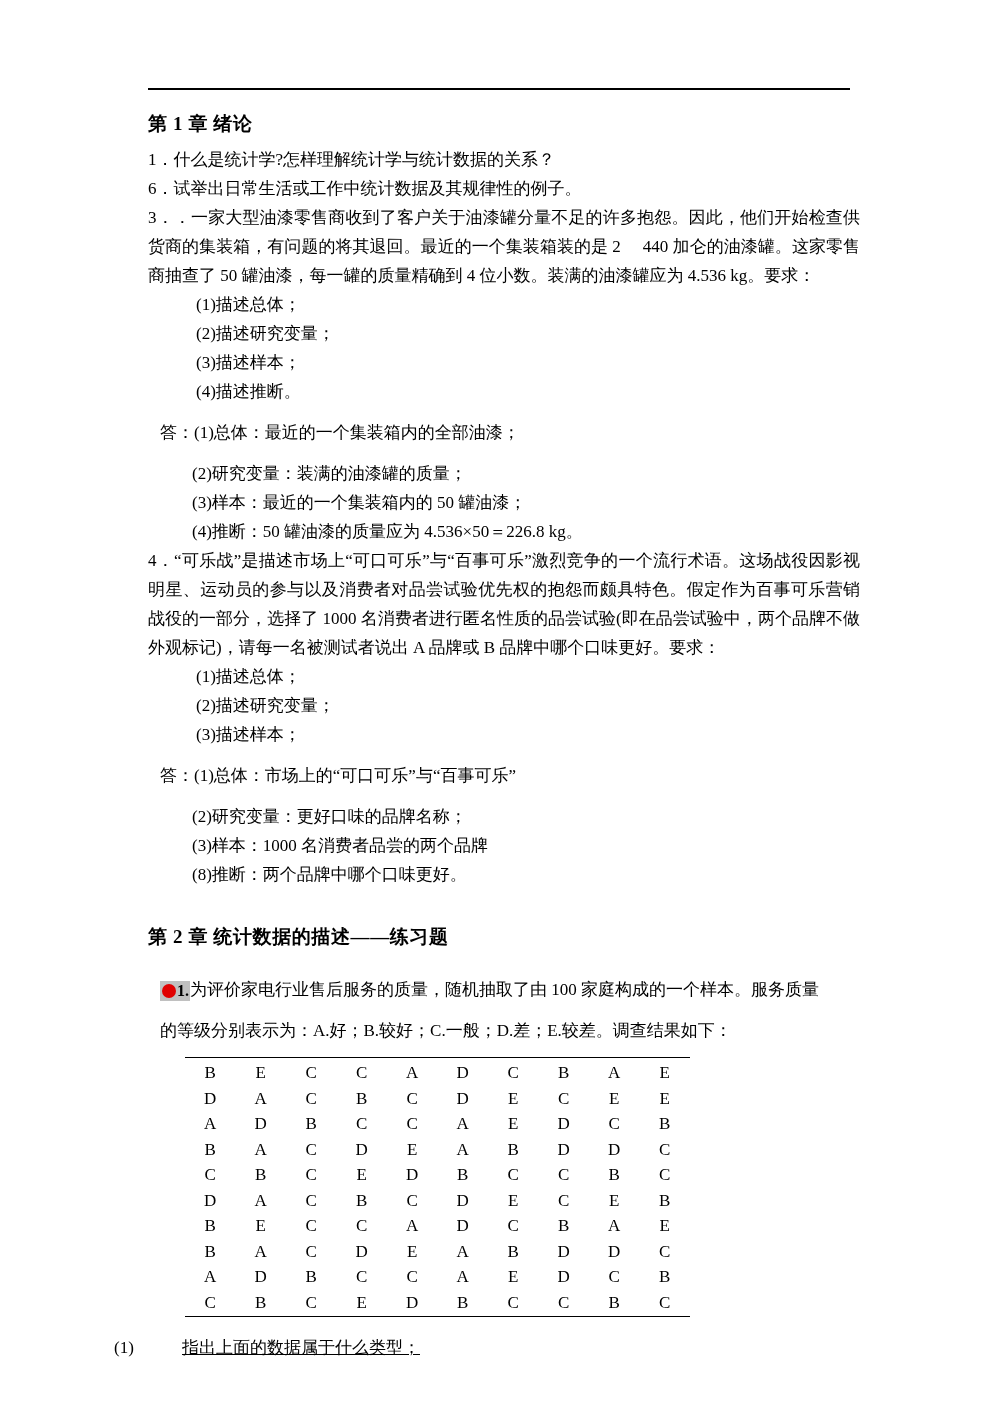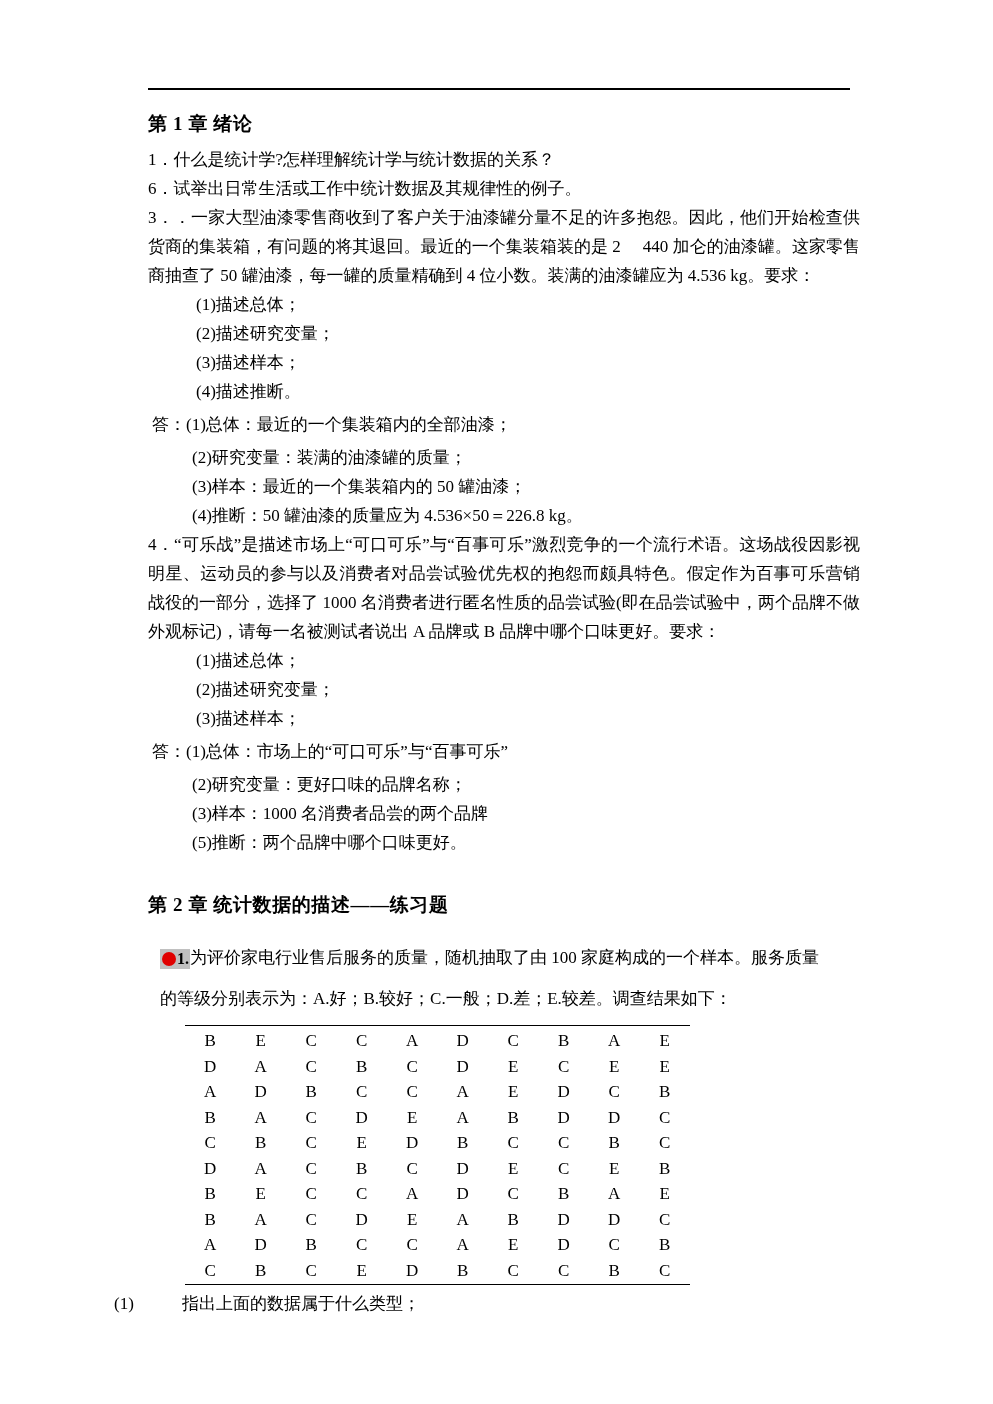--- a/index.html
+++ b/index.html
@@ -58,21 +58,21 @@
   }
   p.sub {
     font-size: 17px;
     line-height: 29px;
     margin: 0;
     padding-left: 48px;
   }
   p.ans-first {
     font-size: 17px;
     line-height: 29px;
-    margin: 4px;
+    margin: 12px;
   }
   p.ans {
     font-size: 17px;
     line-height: 29px;
     margin: 0;
     padding-left: 44px;
   }
   .gapwide { display: inline-block; width: 22px; }
 
   
@@ -126,21 +126,21 @@
   .data-table tr:first-child td { padding-top: 2px; }
   .data-table tr:last-child td { padding-bottom: 1px; }
 
   p.foot-item {
     font-size: 17px;
     line-height: 29px;
     margin: 0;
     padding-left: 34px;
     text-indent: -34px;
   }
-  .foot-list { margin-top: 4px; }
+  .foot-list { margin-top: 16px; text-decoration: underline; }
   .inline-num { display:inline-block; width: 34px; }
 </style>
 </head>
 <body>
 
 <div class="page">
 
   <div class="header-rule"></div>
 
   <div class="content">
@@ -164,21 +164,21 @@
 
     <p class="q">4．“可乐战”是描述市场上“可口可乐”与“百事可乐”激烈竞争的一个流行术语。这场战役因影视明星、运动员的参与以及消费者对品尝试验优先权的抱怨而颇具特色。假定作为百事可乐营销战役的一部分，选择了 1000 名消费者进行匿名性质的品尝试验(即在品尝试验中，两个品牌不做外观标记)，请每一名被测试者说出 A 品牌或 B 品牌中哪个口味更好。要求：</p>
 
     <p class="sub">(1)描述总体；</p>
     <p class="sub">(2)描述研究变量；</p>
     <p class="sub">(3)描述样本；</p>
 
     <p class="ans-first"><span>答：</span><span>(1)总体：市场上的“可口可乐”与“百事可乐”</span></p>
     <p class="ans">(2)研究变量：更好口味的品牌名称；</p>
     <p class="ans">(3)样本：1000 名消费者品尝的两个品牌</p>
-    <p class="ans">(5)推断：两个品牌中哪个口味更好。</p>
+    <p class="ans">(8)推断：两个品牌中哪个口味更好。</p>
 
     <h1 class="chapter-2">第 2 章  统计数据的描述——练习题</h1>
 
     <div class="q1-block">
       <p class="q1-line"><span class="bullet-wrap"><span class="red-dot"></span><span class="bullet-num">1.</span></span><span>为评价家电行业售后服务的质量，随机抽取了由 100 家庭构成的一个样本。服务质量</span></p>
       <p class="q1-line">的等级分别表示为：A.好；B.较好；C.一般；D.差；E.较差。调查结果如下：</p>
 
       <table class="data-table">
         <tbody>
           <tr>

